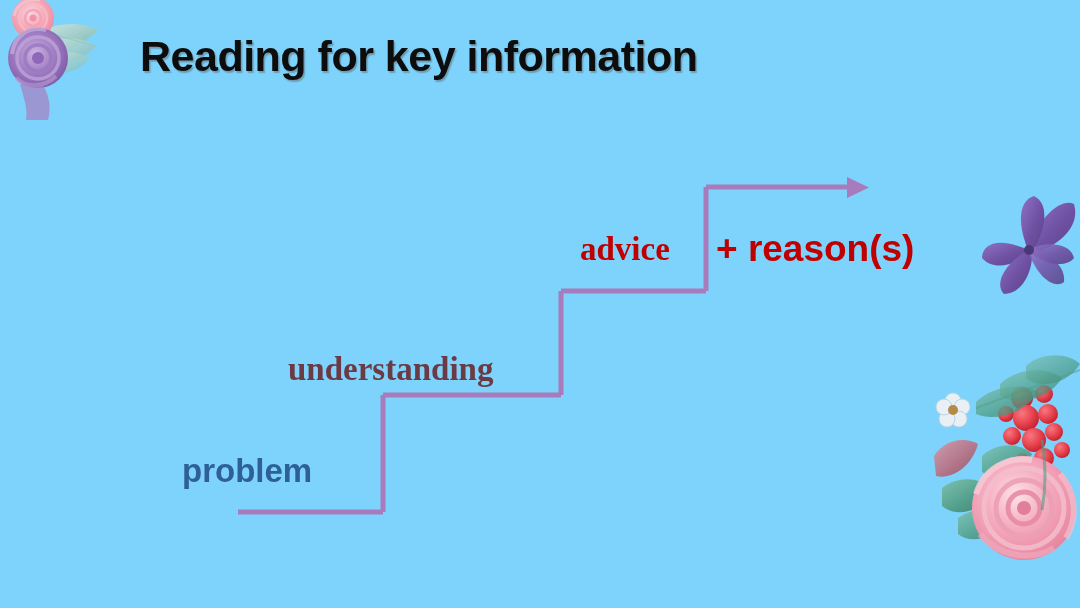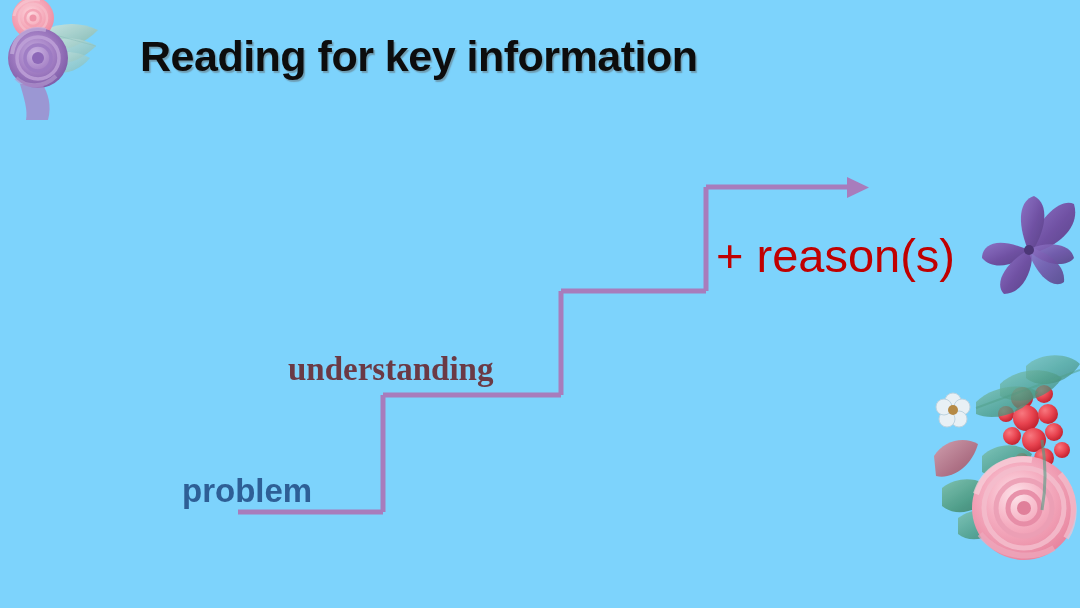--- a/index.html
+++ b/index.html
@@ -43,21 +43,21 @@
   }
 
   
   .step-label {
     position: absolute;
     white-space: nowrap;
     font-family: "Liberation Sans", sans-serif;
   }
   #label-problem {
     left: 182px;
-    top: 472px;
+    top: 452px;
     font-size: 33px;
     font-weight: bold;
     color: #2e5f96;
   }
   #label-understanding {
     left: 288px;
     top: 351px;
     font-size: 33px;
     font-weight: bold;
     color: #6b3a45;
@@ -67,22 +67,22 @@
     left: 580px;
     top: 231px;
     font-size: 33px;
     font-weight: bold;
     color: #c00000;
     font-family: "Liberation Serif", serif;
   }
   #label-reason {
     left: 716px;
     top: 228px;
-    font-size: 47px;
-    font-weight: normal;
+    font-size: 37px;
+    font-weight: bold;
     color: #c00000;
   }
   #label-hope {
     left: 742px;
     top: 136px;
     font-size: 32px;
     font-weight: bold;
     color: #3a7a63;
   }
 
@@ -173,20 +173,21 @@
 
     <path d="M706,187 L849,187" stroke="#a87cbc" stroke-width="5" fill="none"></path>
 
     <path d="M847,177 L869,187.5 L847,198 Z" fill="#a87cbc"></path>
   </svg>
 
   <div class="step-label" id="label-problem">problem</div>
 
   <div class="step-label" id="label-understanding">understanding</div>
 
+  <div class="step-label" id="label-advice">advice</div>
 
   <div class="step-label" id="label-reason">+ reason(s)</div>
 
 
   <svg class="floral" id="floral-right" viewBox="0 0 150 420">
     <defs>
       <linearGradient id="purpPetal" x1="0%" y1="0%" x2="100%" y2="100%">
         <stop offset="0%" stop-color="#8f6fc4"></stop>
         <stop offset="55%" stop-color="#6f4a9e"></stop>
         <stop offset="100%" stop-color="#573a80"></stop>

